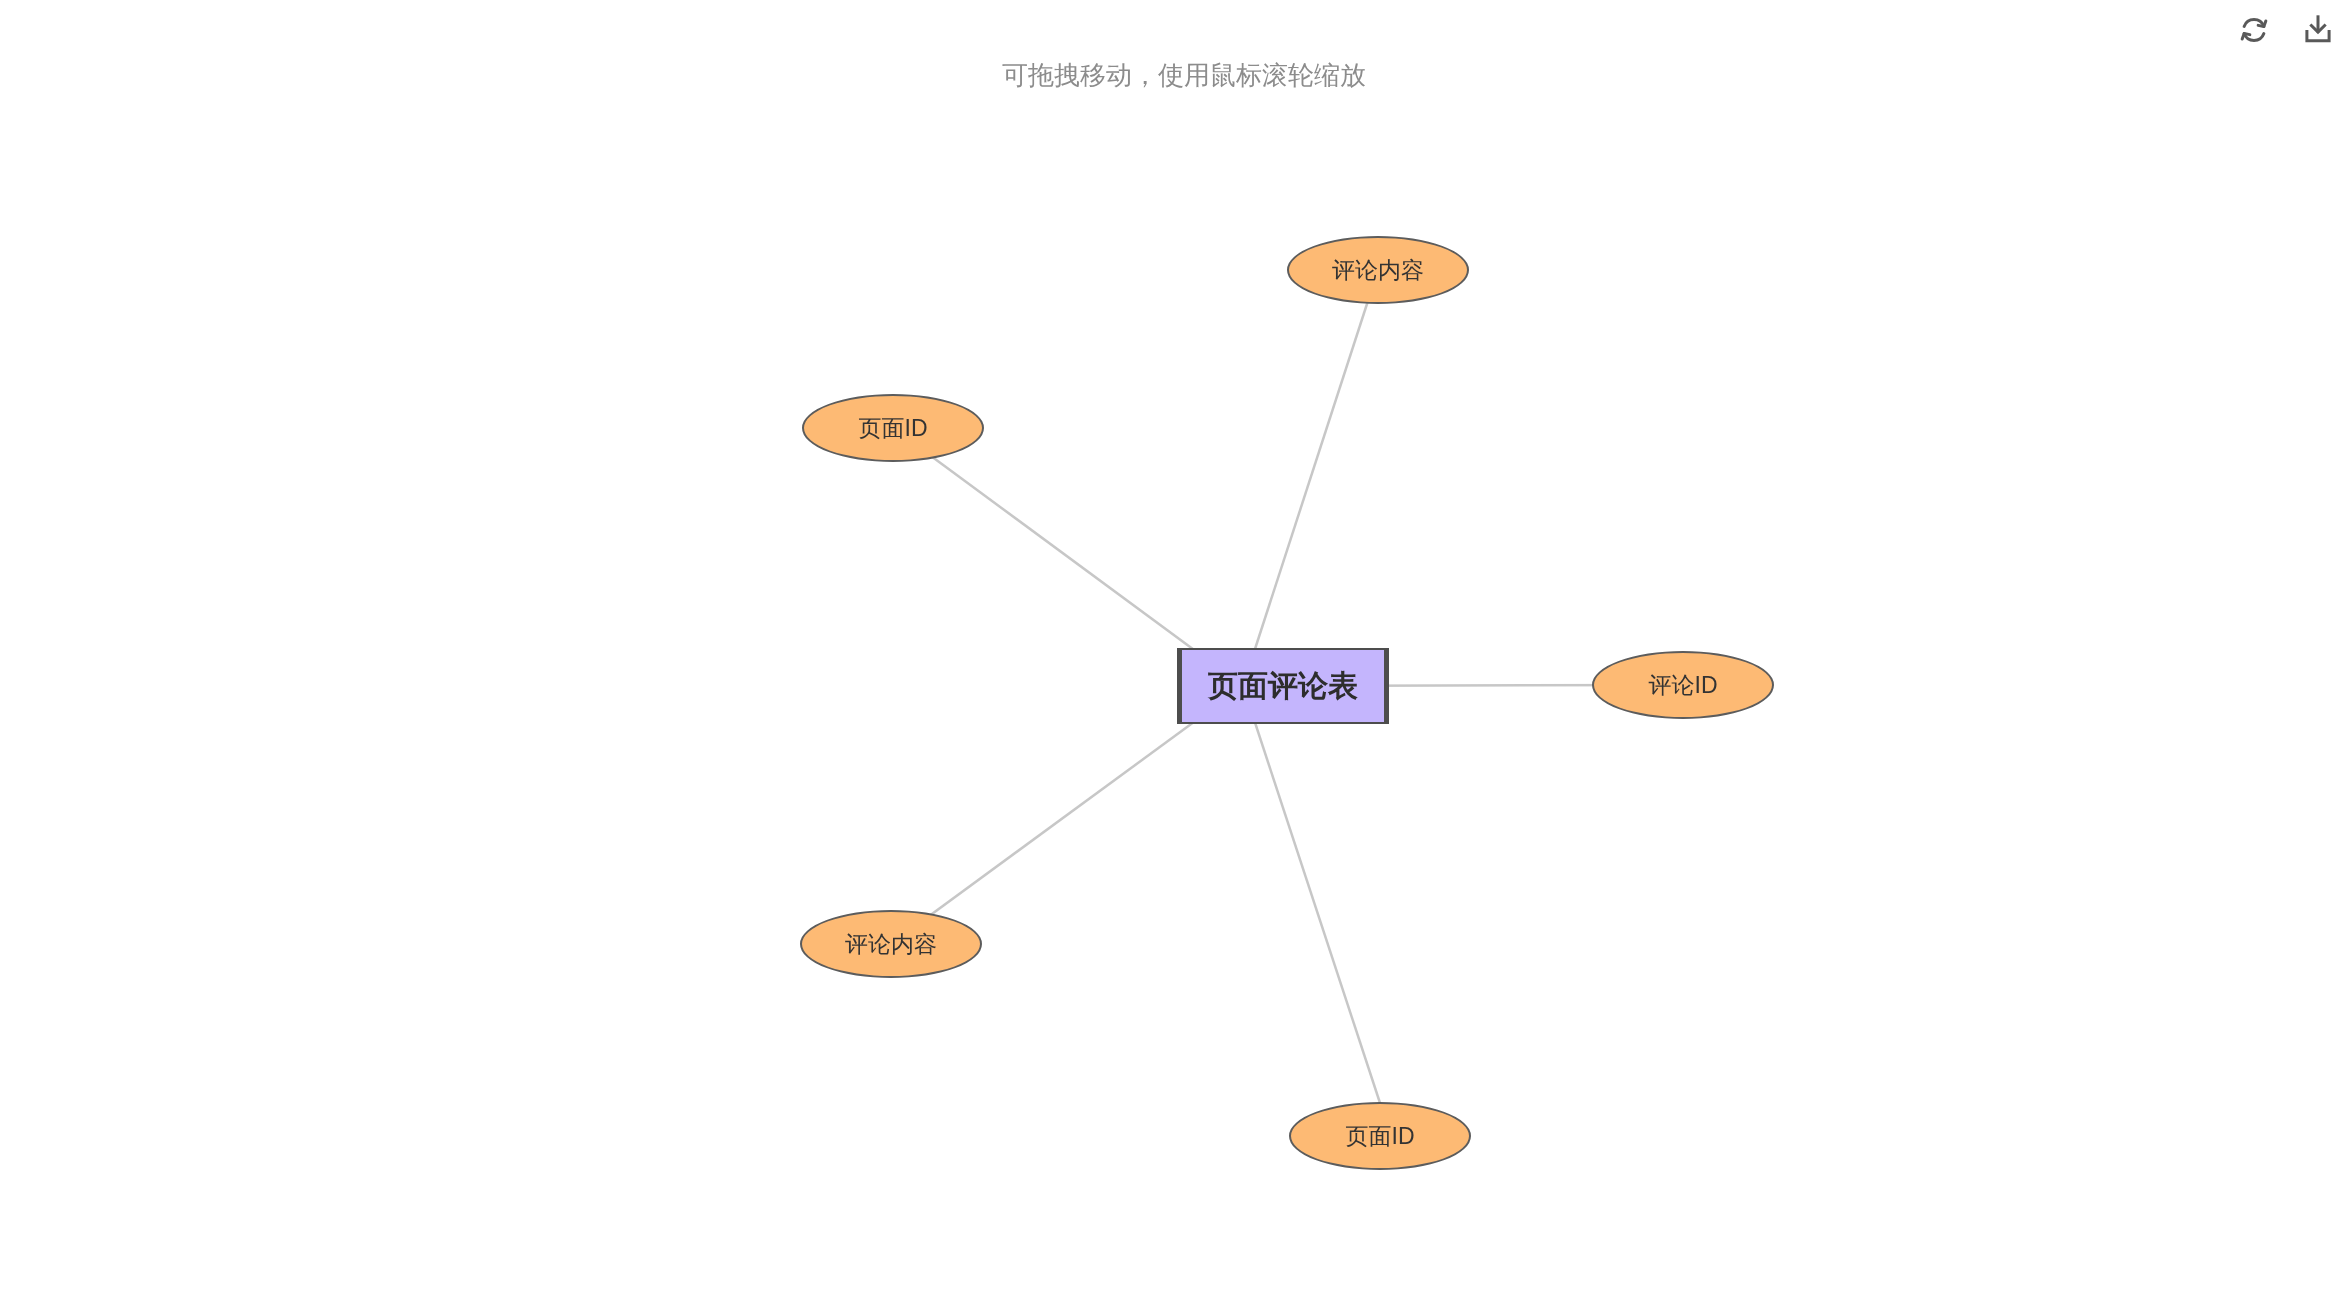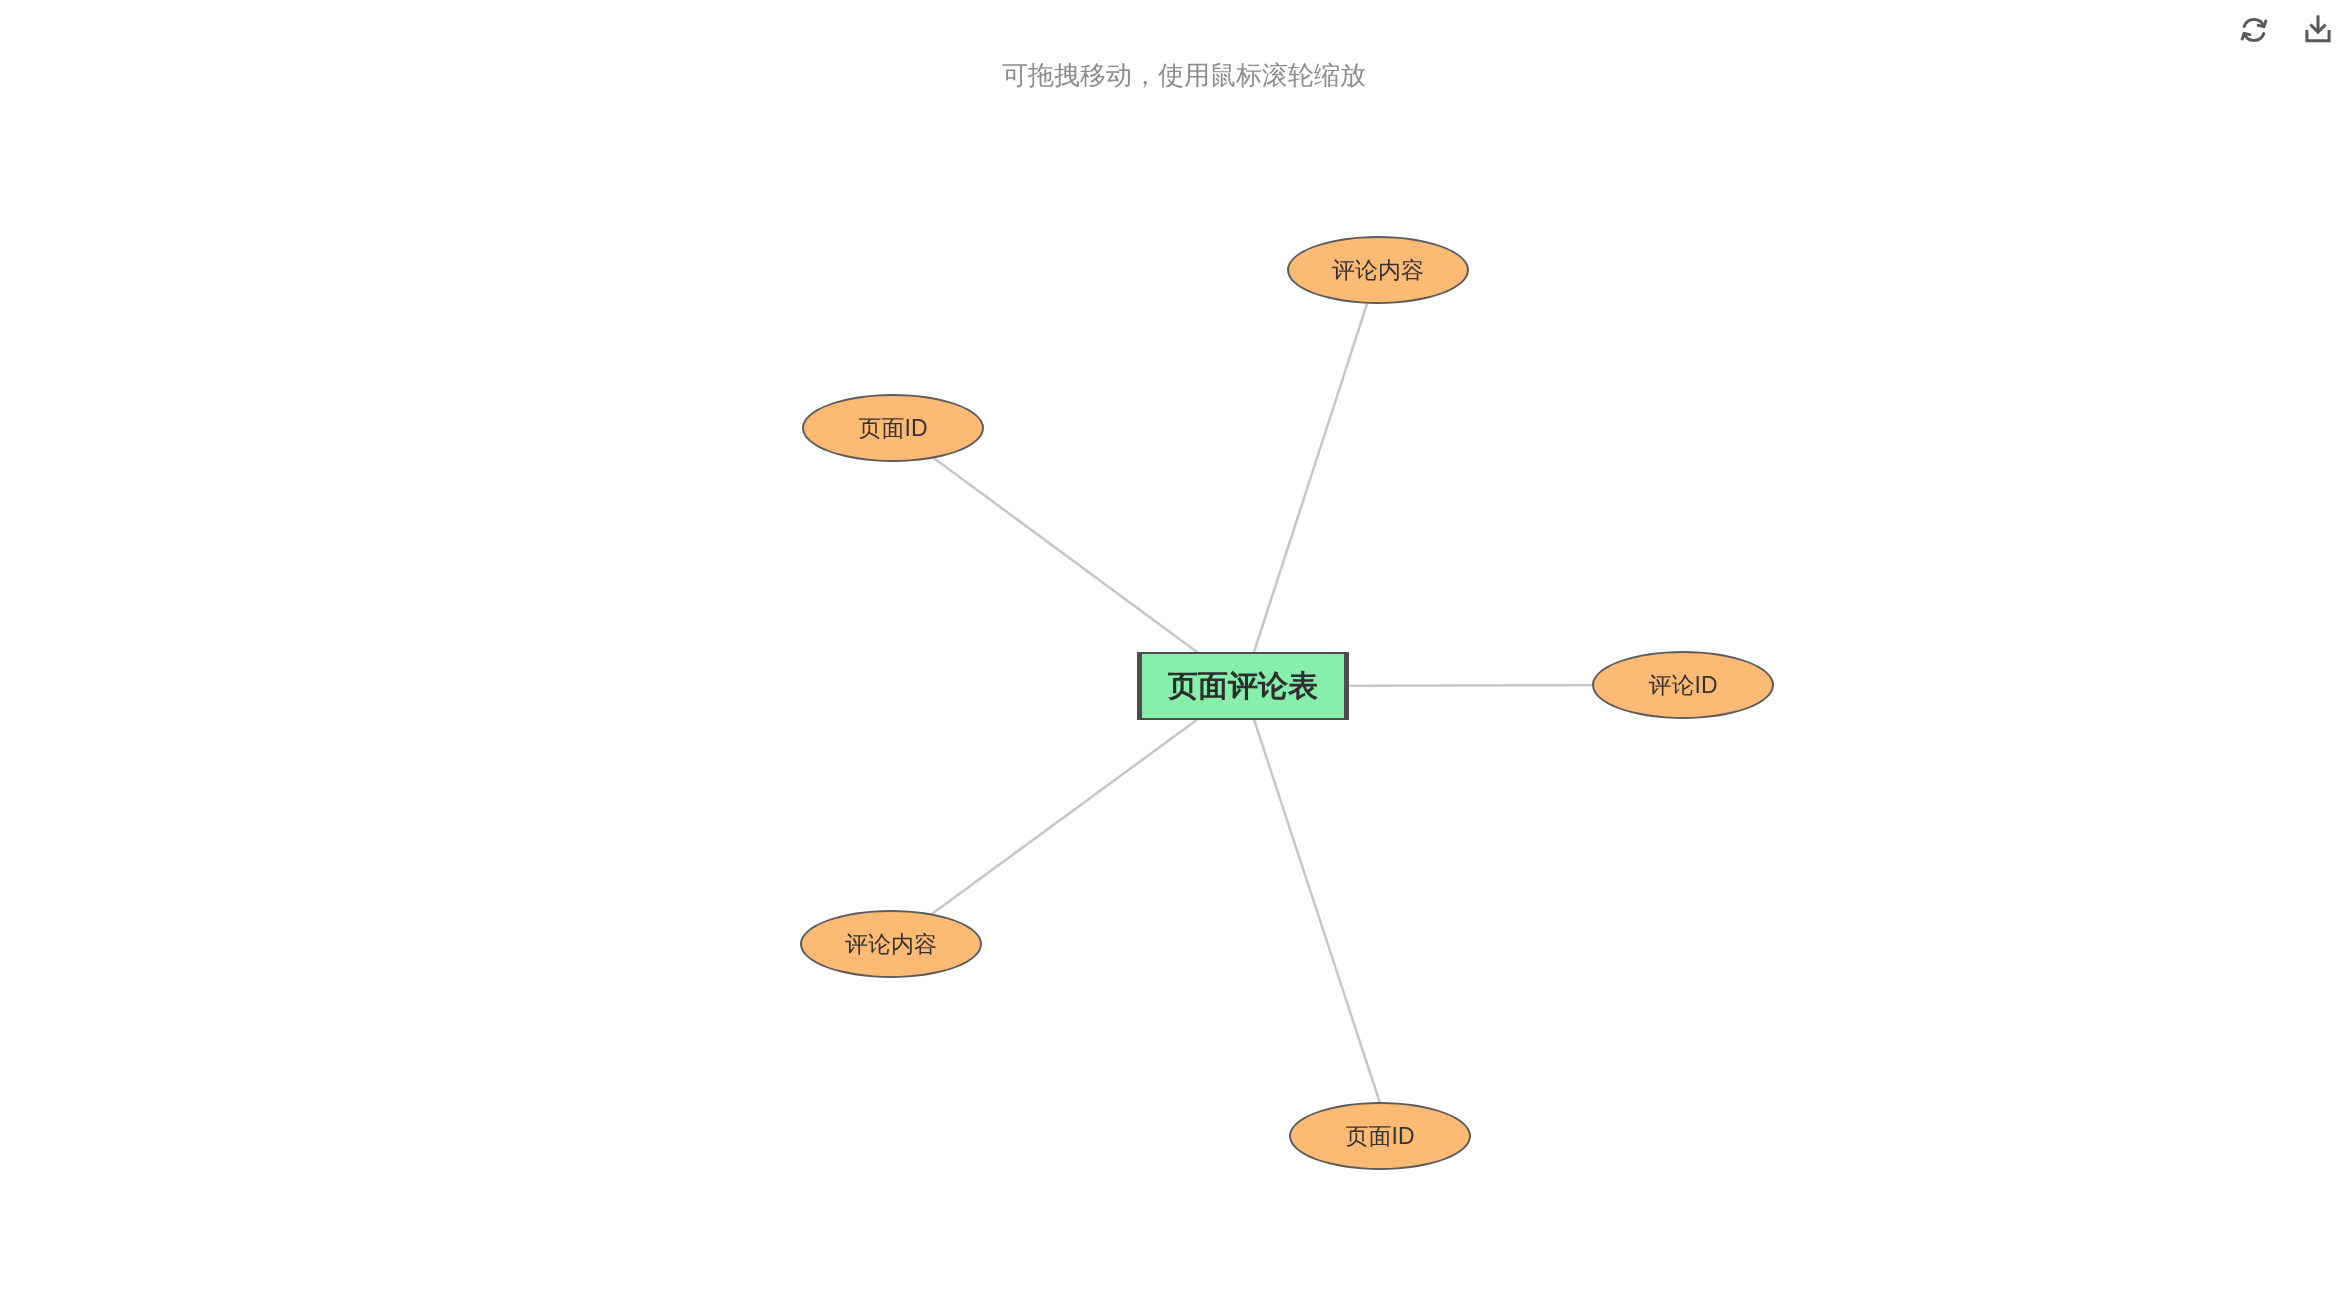--- a/index.html
+++ b/index.html
@@ -57,28 +57,29 @@
 
   .node {
     position: absolute;
     transform: translate(-50%, -50%);
     display: flex; align-items: center; justify-content: center;
     cursor: grab;
     color: #333333;
     white-space: nowrap;
   }
   .entity {
-    width: 212px; height: 68px;
-    background: #86efac;
+    width: 212px; height: 76px;
+    background: #c4b5fd;
     border: 2px solid #4d4d4d;
     border-left-width: 5px;
     border-right-width: 5px;
     font-size: 30px;
     font-weight: bold;
     color: #2d2d2d;
+    margin-left: 40px;
   }
   .attr {
     width: 182px; height: 68px;
     background: #fdba74;
     border: 2.5px solid #5c5c5c;
     border-radius: 50%;
     font-size: 23px;
   }
 </style>
 </head>

